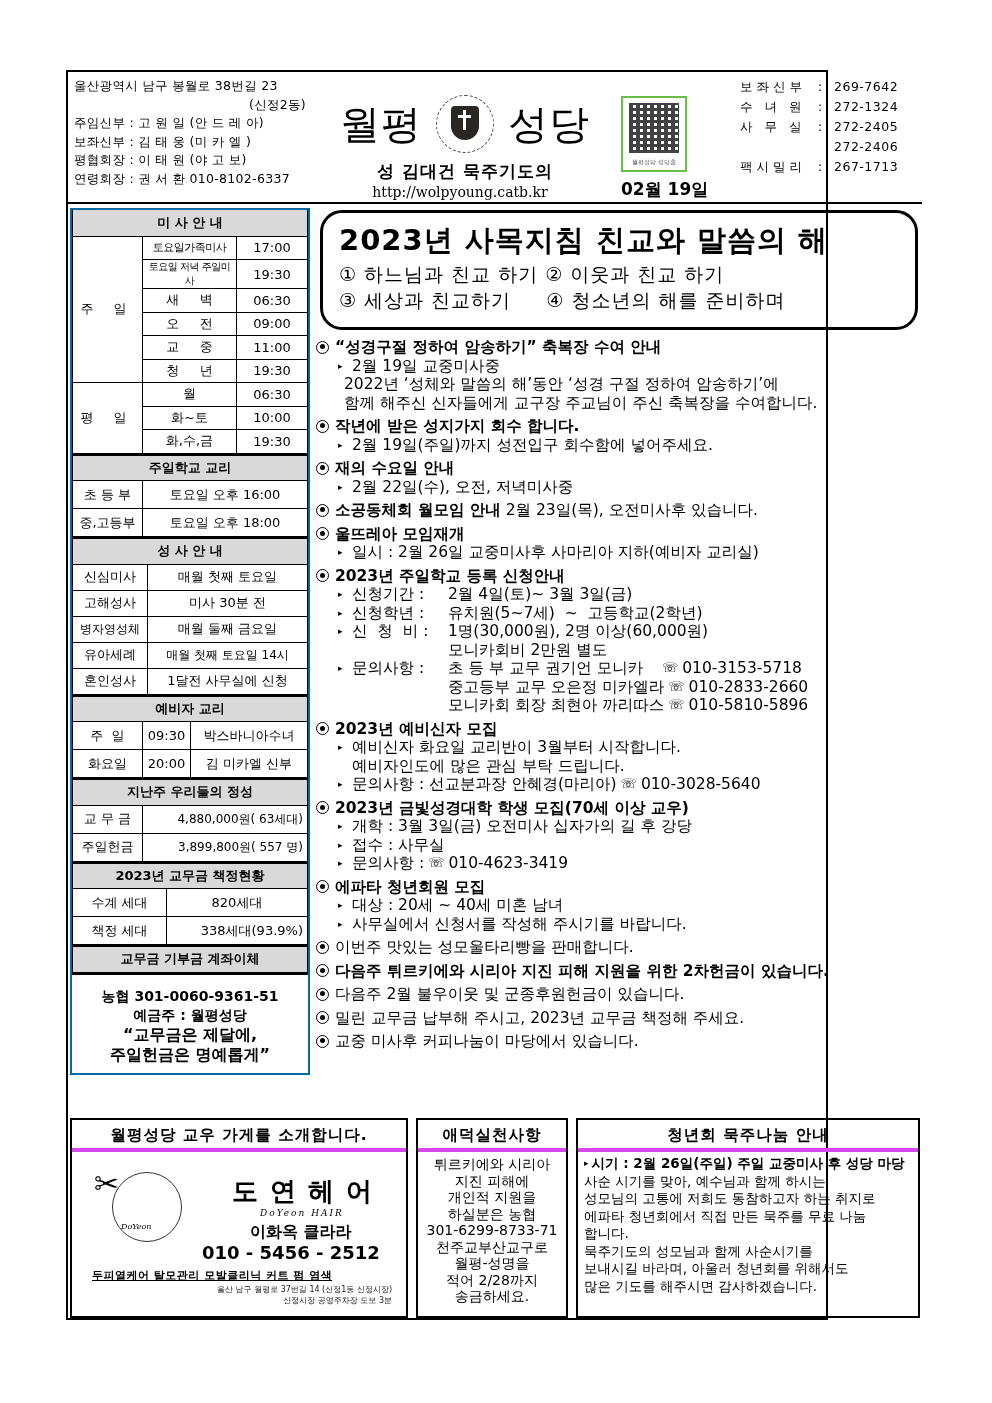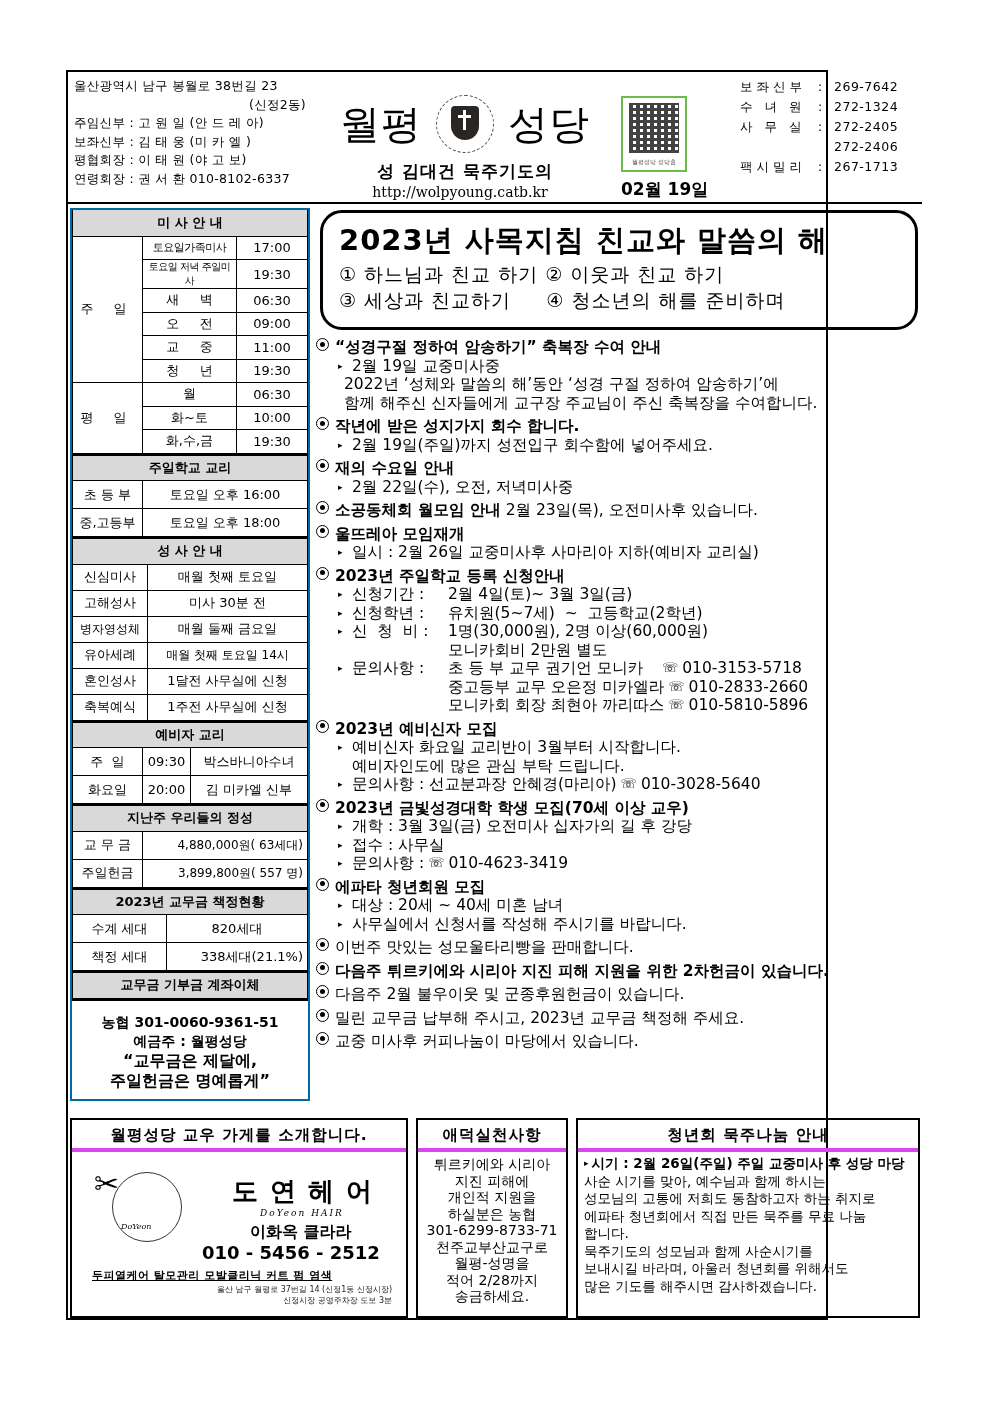--- a/index.html
+++ b/index.html
@@ -46,21 +46,21 @@
   .acct .q { font-size: 16px; line-height: 20px; }
 
   
   .main { position: absolute; left: 248px; top: 138px; width: 606px; }
   .theme { margin-left: 4px; width: 598px; height: 120px; border: 3px solid #000; border-radius: 22px; padding: 6px 16px; }
   .theme h1 { font-size: 29px; font-weight: bold; letter-spacing: 1px; line-height: 42px; }
   .theme p { font-size: 19px; line-height: 26px; letter-spacing: 1px; white-space: pre; }
 
   .items { margin-top: 8px; font-size: 15.5px; line-height: 18.5px; }
   .it { margin-bottom: 5px; }
-  .it .t { display: flex; }
+  .it .t { display: flex; align-items: center; }
   .bul { display: inline-block; width: 13px; height: 13px; border: 1.5px solid #000; border-radius: 50%; position: relative; margin-right: 6px; flex: none; }
   .bul::after { content: ""; position: absolute; left: 2.5px; top: 2.5px; width: 5px; height: 5px; background: #000; border-radius: 50%; }
   .it .t b { font-weight: bold; }
   .sub { padding-left: 22px; display: flex; }
   .sub .tri { width: 14px; flex: none; font-size: 9px; line-height: 18.5px; }
   .plain { padding-left: 28px; }
   .kv { display: flex; }
   .kv .k { width: 96px; flex: none; white-space: pre; }
   .kv .v { white-space: pre; }
   .phone-ic { font-size: 13px; margin: 0 4px; }
@@ -232,24 +232,20 @@
             <td>매월 둘째 금요일</td>
           </tr>
       <tr>
             <td style="height:26px">유아세례</td>
             <td style="font-size:12px">매월 첫째 토요일 14시</td>
           </tr>
       <tr>
             <td style="height:26px">혼인성사</td>
             <td>1달전 사무실에 신청</td>
           </tr>
-      <tr>
-            <td style="height:26px">축복예식</td>
-            <td>1주전 사무실에 신청</td>
-          </tr>
     </tbody>
       </table>
 
     <table>
       <tbody>
           <tr class="sh">
             <td colspan="3">예비자 교리</td>
           </tr>
       <tr>
             <td style="width:70px;height:28px;white-space:pre">주  일</td>
@@ -284,21 +280,21 @@
       <tbody>
           <tr class="sh">
             <td colspan="2">2023년 교무금 책정현황</td>
           </tr>
       <tr>
             <td style="width:94px;height:28px">수계 세대</td>
             <td>820세대</td>
           </tr>
       <tr>
             <td style="height:28px">책정 세대</td>
-            <td class="right">338세대(21.1%)</td>
+            <td class="right">338세대(93.9%)</td>
           </tr>
     </tbody>
       </table>
 
     <table>
       <tbody>
           <tr class="sh">
             <td>교무금 기부금 계좌이체</td>
           </tr>
     </tbody>

